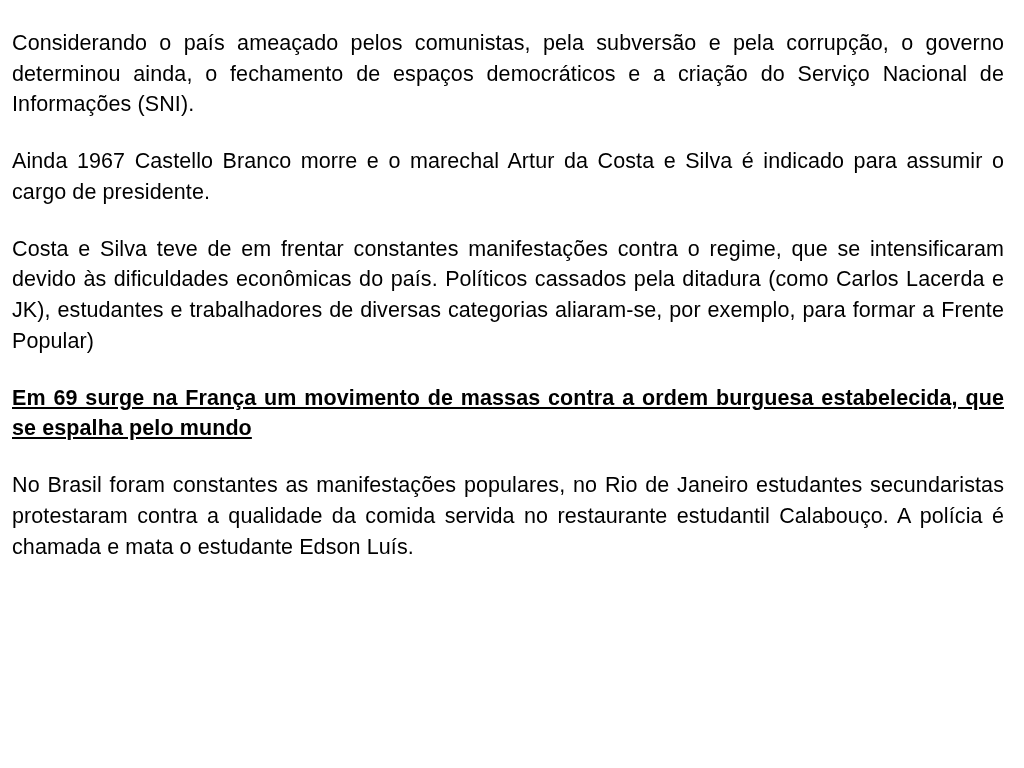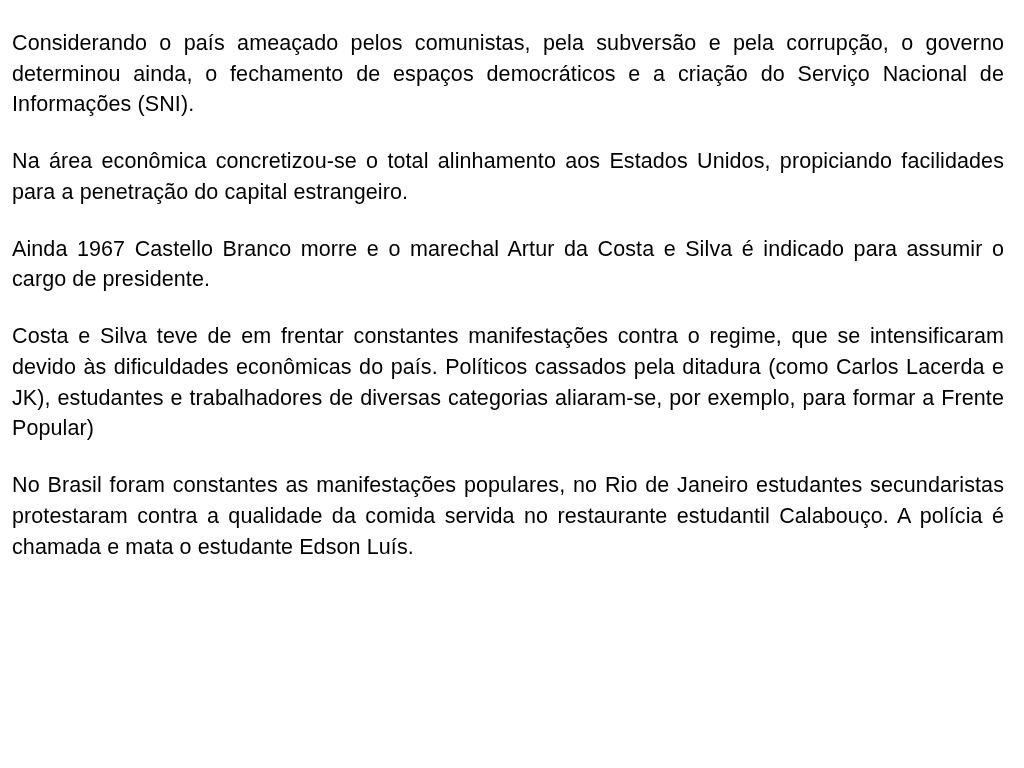--- a/index.html
+++ b/index.html
@@ -37,17 +37,17 @@
     font-weight: bold;
     text-decoration: underline;
   }
   
 </style>
 </head>
 <body>
 
 <div class="slide">
   <p class="para">Considerando o país ameaçado pelos comunistas, pela subversão e pela corrupção, o governo determinou ainda, o fechamento de espaços democráticos e a criação do Serviço Nacional de Informações (SNI).</p>
-  <p class="para">Na área econômica concretizou-se o total alinhamento aos Estados Unidos, propiciando facilidades para a penetração do capital estrangeiro.</p>
   <p class="para">Ainda 1967 Castello Branco morre e o marechal Artur da Costa e Silva é indicado para assumir o cargo de presidente.</p>
   <p class="para">Costa e Silva teve de em frentar constantes manifestações contra o regime, que  se intensificaram devido às dificuldades econômicas do país. Políticos cassados pela ditadura (como Carlos Lacerda e JK), estudantes e trabalhadores de diversas categorias aliaram-se, por exemplo, para formar a Frente Popular)</p>
+  <p class="para bold-underline">Em 69 surge na França um movimento de massas contra a ordem burguesa estabelecida, que se espalha pelo mundo</p>
   <p class="para">No Brasil foram constantes as manifestações populares, no Rio de Janeiro estudantes secundaristas protestaram contra a qualidade da comida servida no restaurante estudantil Calabouço. A polícia é chamada e mata o estudante Edson Luís.</p>
 </div>
 
 </body></html>

